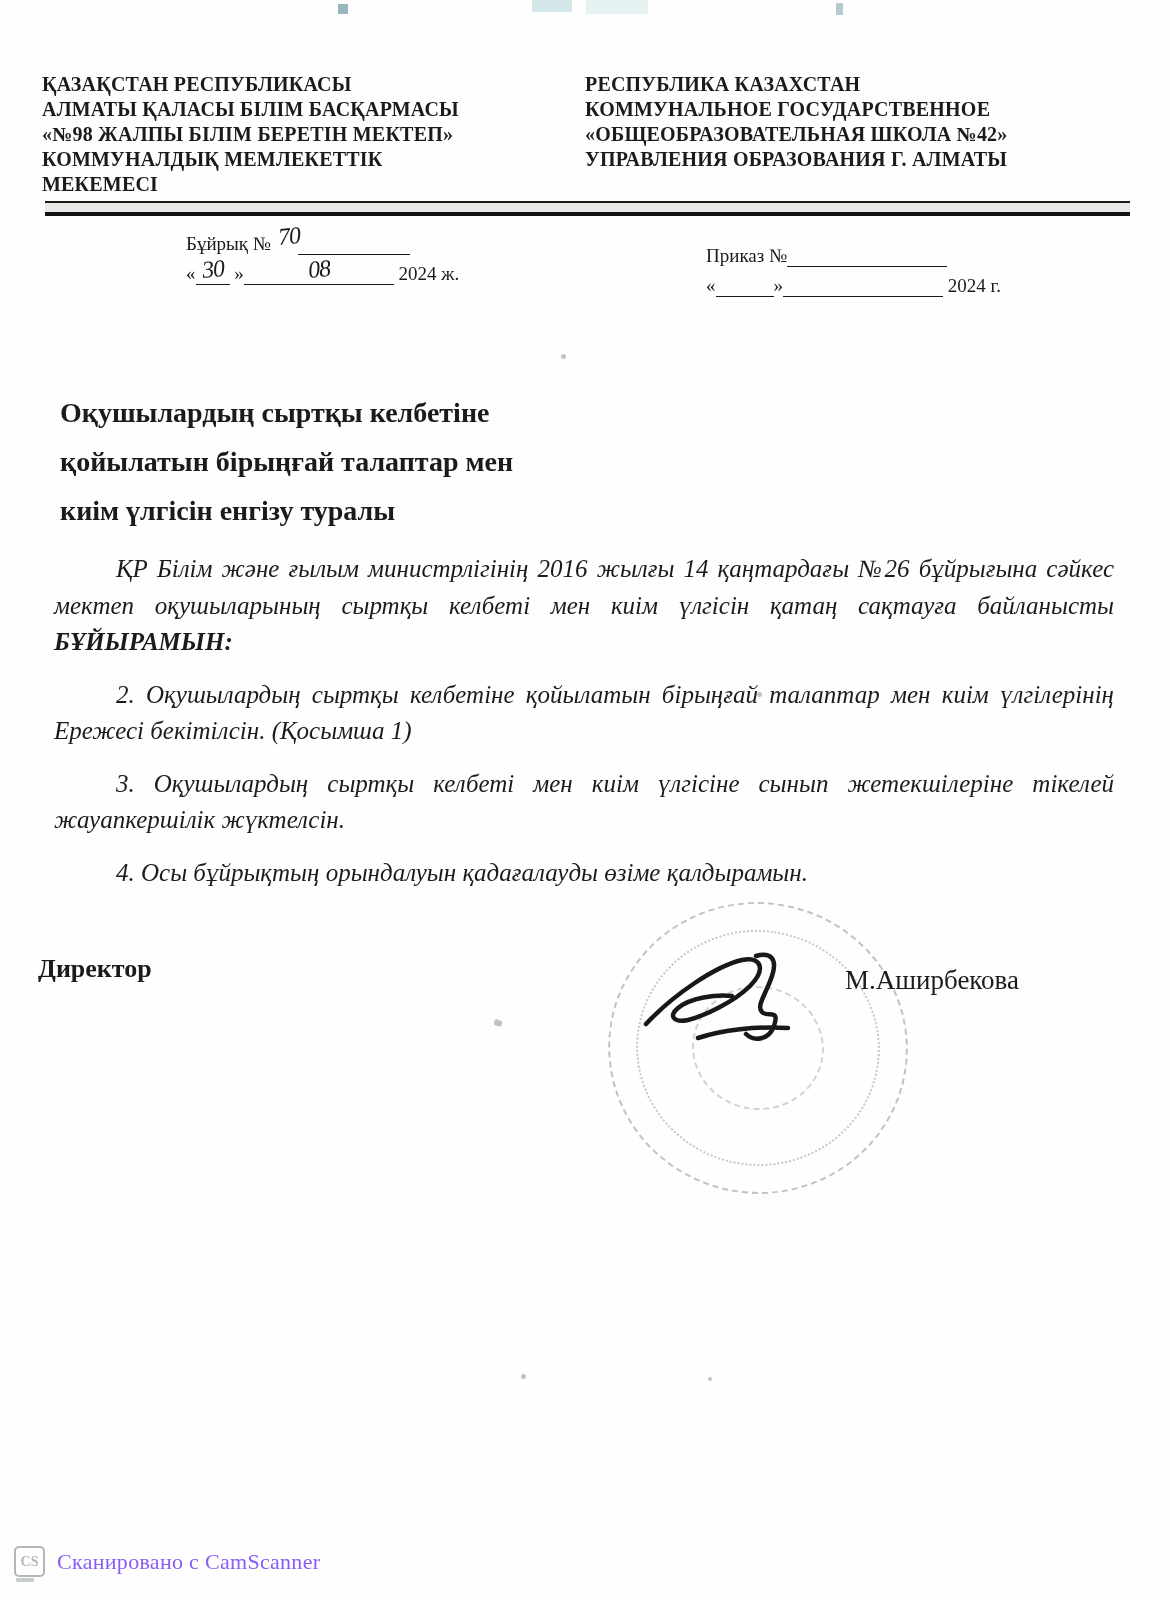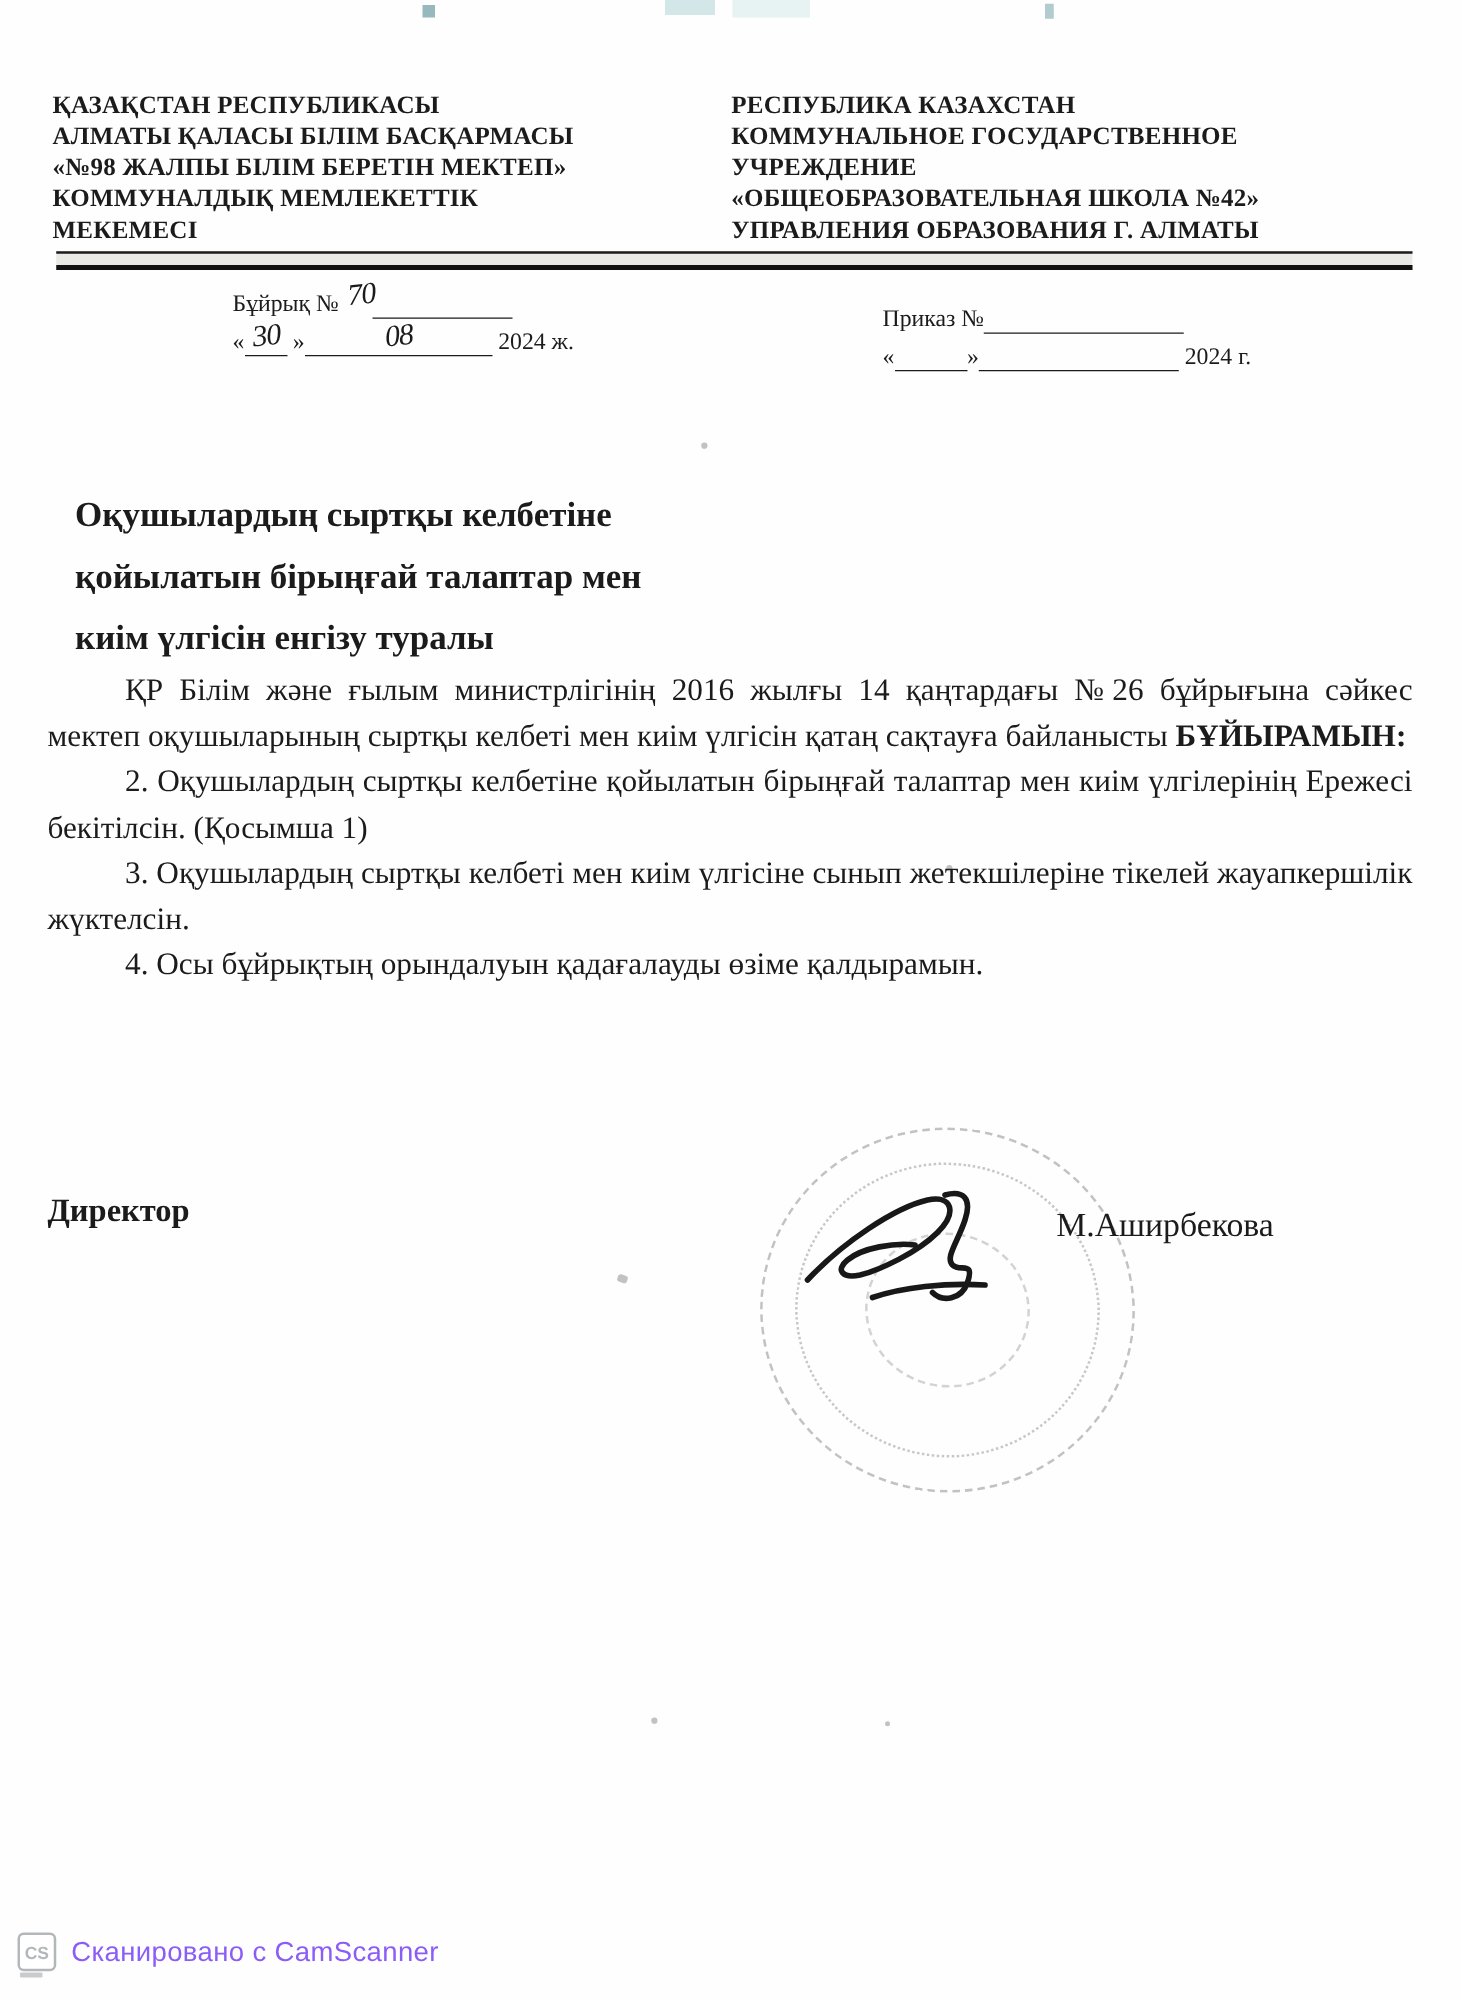--- a/index.html
+++ b/index.html
@@ -54,21 +54,21 @@
     position:absolute;top:388px;left:60px;width:560px;
     font-weight:bold;font-size:28px;line-height:49px;
     white-space:pre-line;
   }
 
   
   .doc-body{
     position:absolute;top:535px;left:38px;width:1092px;
     font-size:25px;line-height:36.5px;text-align:justify;
   }
-  .doc-body p{margin:0;text-indent:62px;}
+  .doc-body p{margin:16px;text-indent:62px;font-style:italic;}
   .decree{font-weight:bold;}
 
   
   .sign-row{position:absolute;top:940px;left:0;right:0;height:300px;}
   .signer-role{position:absolute;left:38px;top:14px;font-weight:bold;font-size:26px;}
   .signer-name{position:absolute;left:845px;top:25px;font-weight:normal;font-size:27px;}
   .stamp{
     position:absolute;left:608px;top:-38px;width:296px;height:288px;
     border-radius:50%;
     border:2px dashed rgba(108,112,115,.42);
@@ -81,21 +81,21 @@
   .stamp-inner{
     position:absolute;inset:82px;border-radius:50%;
     border:2px dashed rgba(108,112,115,.30);
   }
   .signature-svg{position:absolute;left:638px;top:2px;}
 
   
   .footer{
     position:absolute;left:14px;top:1546px;
     display:flex;align-items:center;gap:12px;
-    font-family:Liberation Sans, sans-serif;
+    font-family:Liberation Serif, serif;
   }
   .cs-icon{
     width:27px;height:27px;border-radius:5px;
     border:2.5px solid #b3b7b9;color:#b3b7b9;
     font-weight:bold;font-size:14px;
     display:flex;align-items:center;justify-content:center;
     position:relative;background:#fff;
   }
   .cs-icon::after{
     content:"";position:absolute;left:0px;bottom:-7px;
@@ -123,21 +123,20 @@
     <div class="lh-col lh-left">
       <div>ҚАЗАҚСТАН РЕСПУБЛИКАСЫ</div>
       <div>АЛМАТЫ ҚАЛАСЫ БІЛІМ БАСҚАРМАСЫ</div>
       <div>«№98 ЖАЛПЫ БІЛІМ БЕРЕТІН МЕКТЕП»</div>
       <div>КОММУНАЛДЫҚ МЕМЛЕКЕТТІК</div>
       <div>МЕКЕМЕСІ</div>
     </div>
     <div class="lh-col lh-right">
       <div>РЕСПУБЛИКА КАЗАХСТАН</div>
       <div>КОММУНАЛЬНОЕ ГОСУДАРСТВЕННОЕ</div>
-      <div>УЧРЕЖДЕНИЕ</div>
       <div>«ОБЩЕОБРАЗОВАТЕЛЬНАЯ ШКОЛА №42»</div>
       <div>УПРАВЛЕНИЯ ОБРАЗОВАНИЯ Г. АЛМАТЫ</div>
     </div>
   </div>
 
   <div class="rule"></div>
 
   <div class="order-row">
     <div class="order-kk">
       <div class="order-line">

